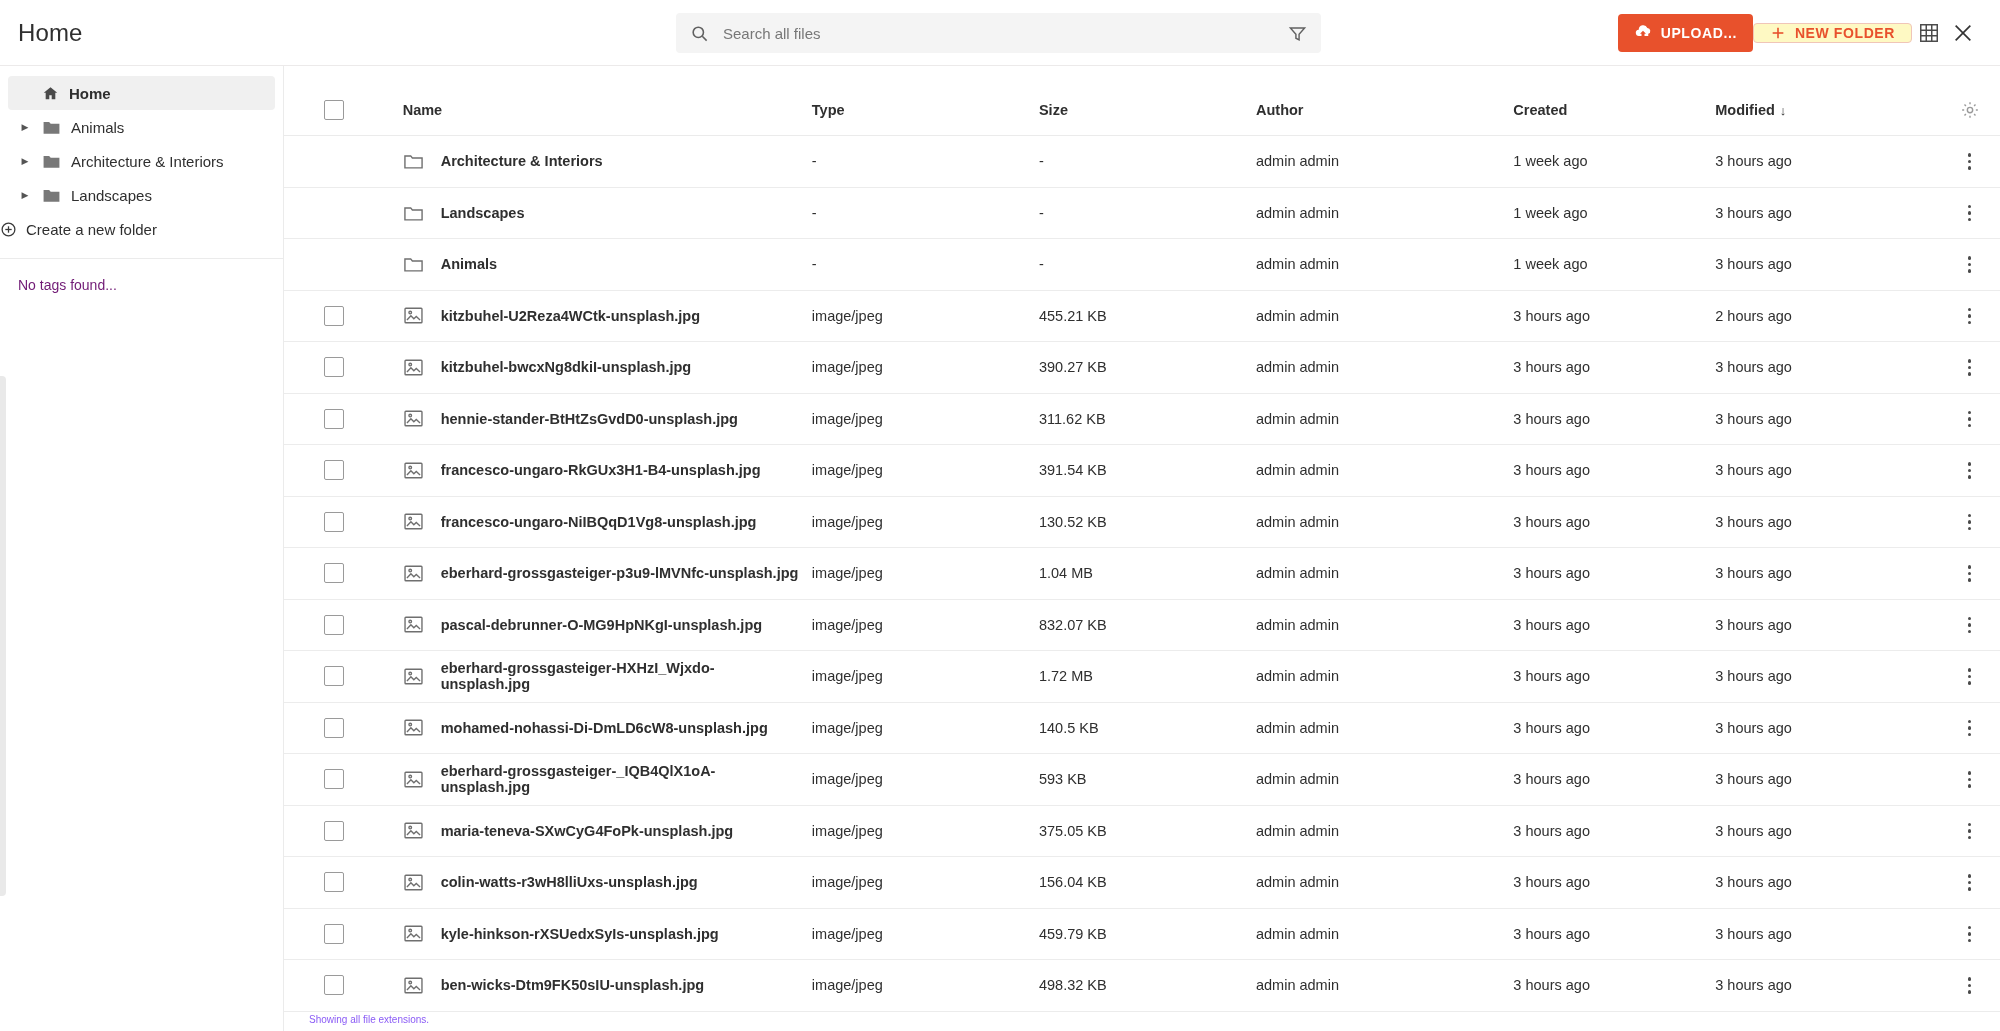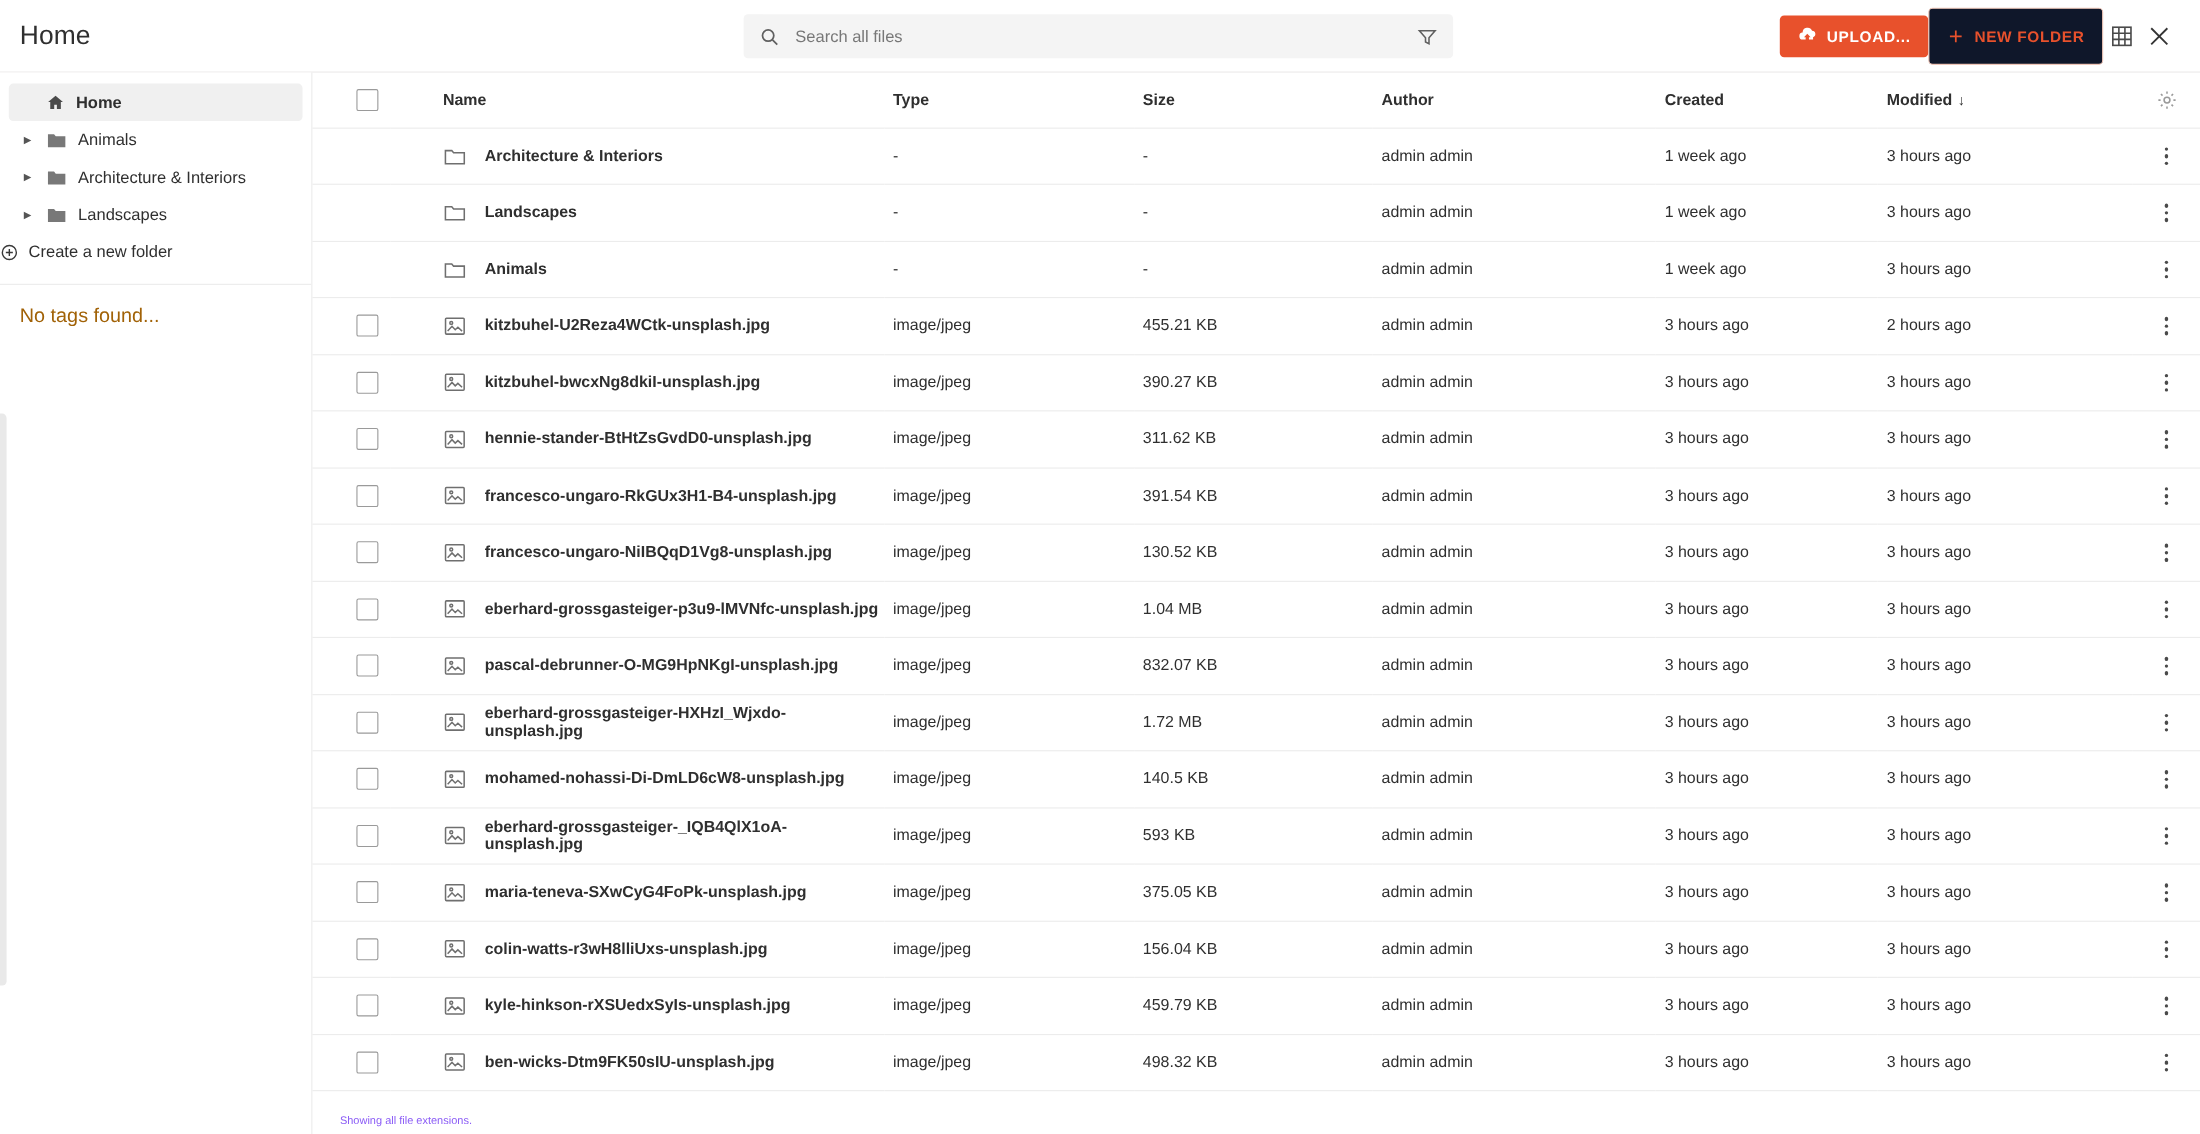--- a/index.html
+++ b/index.html
@@ -69,24 +69,24 @@
     height: 38px;
     border-radius: 4px;
     display: flex; align-items: center; gap: 9px;
     padding: 0 16px;
     font-size: 14px;
     font-weight: 700;
     letter-spacing: .6px;
     cursor: pointer;
   }
   .btn-newfolder {
-    background: #0f172a;
+    background: #fef9c3;
     color: #e8512c;
     border: 1px solid #f0c6b8;
-    height: 52px;
+    height: 20px;
     border-radius: 4px;
     display: flex; align-items: center; gap: 9px;
     padding: 0 16px;
     font-size: 14px;
     font-weight: 700;
     letter-spacing: .6px;
     cursor: pointer;
   }
   .icon-btn {
     width: 34px; height: 34px;
@@ -138,40 +138,41 @@
     font-size: 15px; color: #2f2f2f;
     font-weight: 400;
     height: 34px;
     cursor: pointer;
   }
   .sidebar-divider {
     border-top: 1px solid #ebebeb;
     margin: 12px 0 0 0;
   }
   .no-tags {
-    font-size: 18px;
-    color: #a16207;
+    font-size: 14px;
+    color: #701a75;
     padding: 18px 0 0 18px;
   }
   .sidebar-drag {
     position: absolute;
     left: 0; top: 310px;
     width: 6px; height: 520px;
     background: #e9e9e9;
     border-radius: 0 4px 4px 0;
   }
 
   
   .content {
     flex: 1;
     min-width: 0;
     border-left: 1px solid #ebebeb;
     display: flex;
     flex-direction: column;
     position: relative;
+    justify-content: center;
   }
   table.files {
     width: 100%;
     border-collapse: collapse;
     table-layout: fixed;
   }
   table.files th {
     font-size: 14.5px;
     color: #2f2f2f;
     font-weight: 700;

